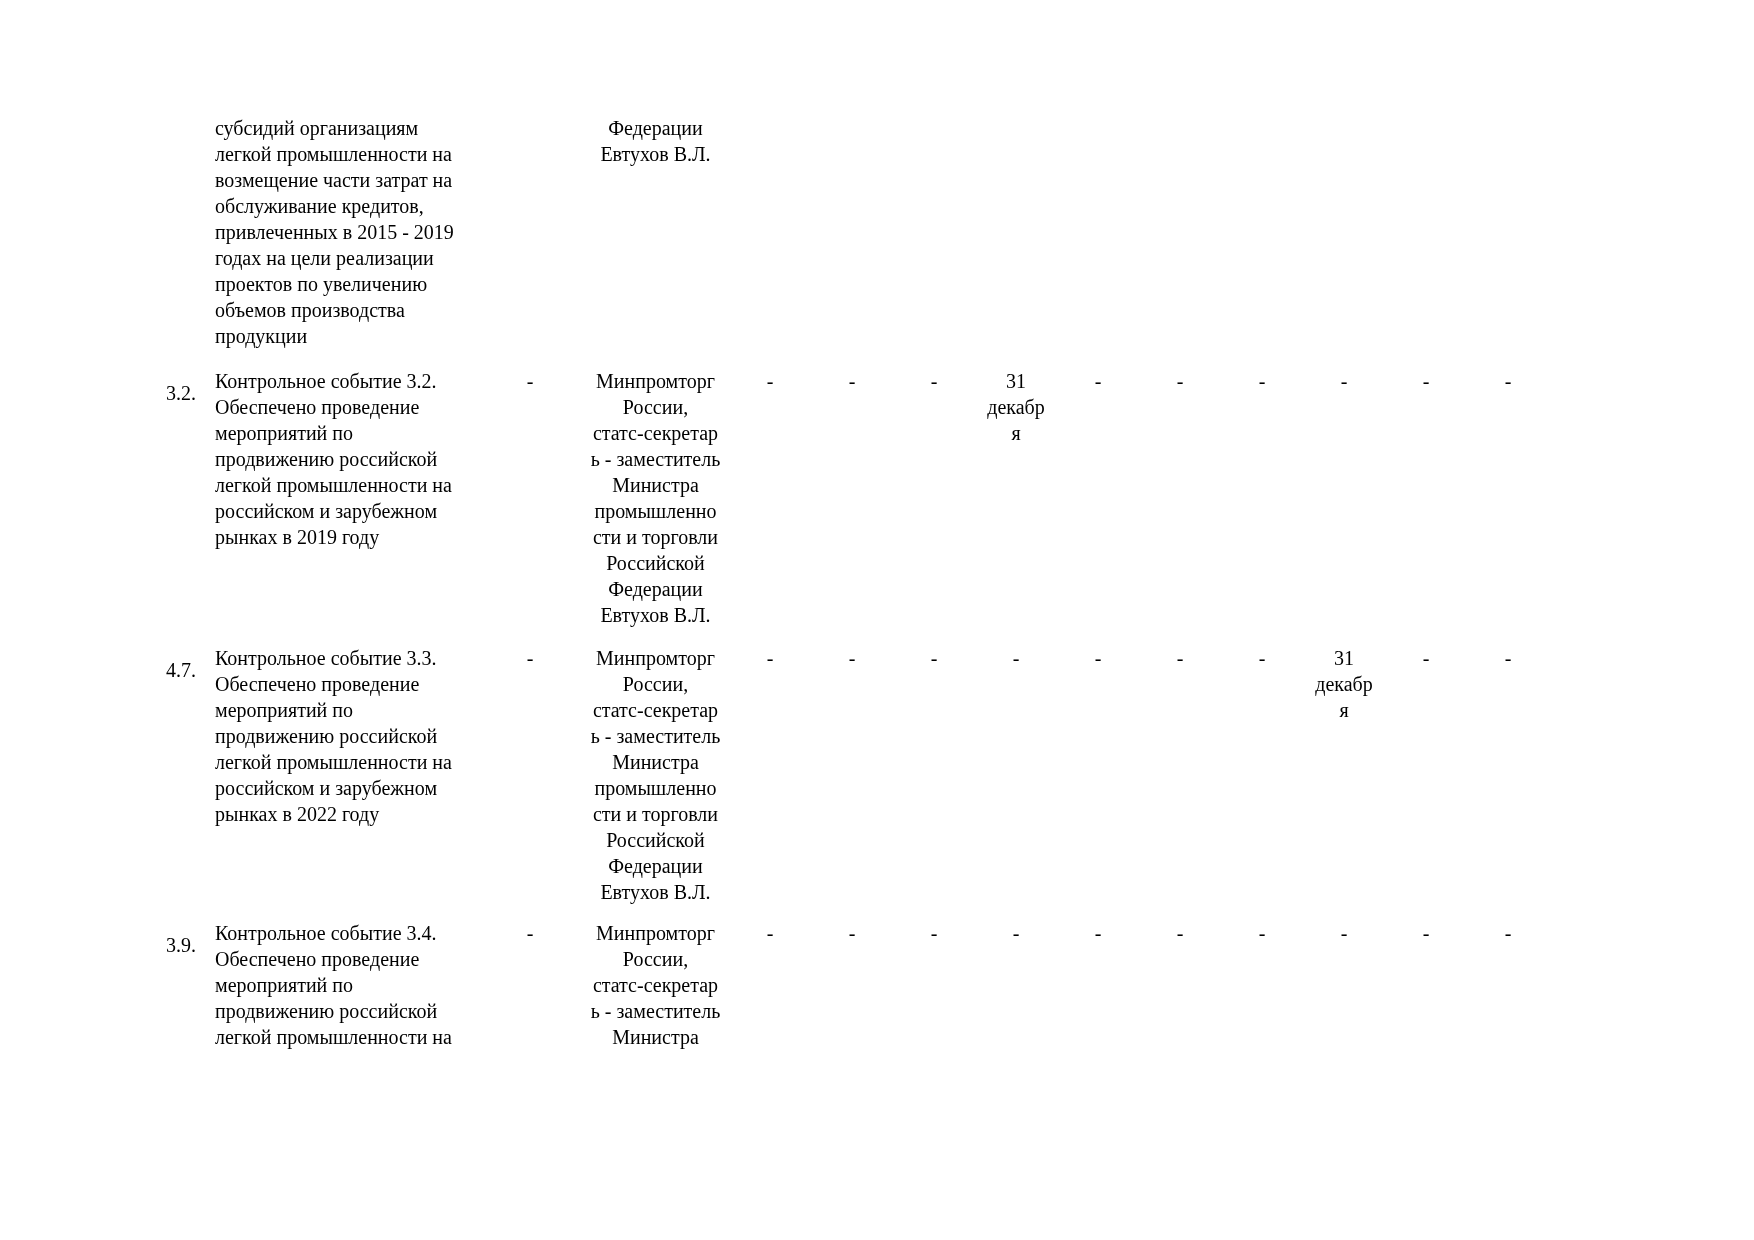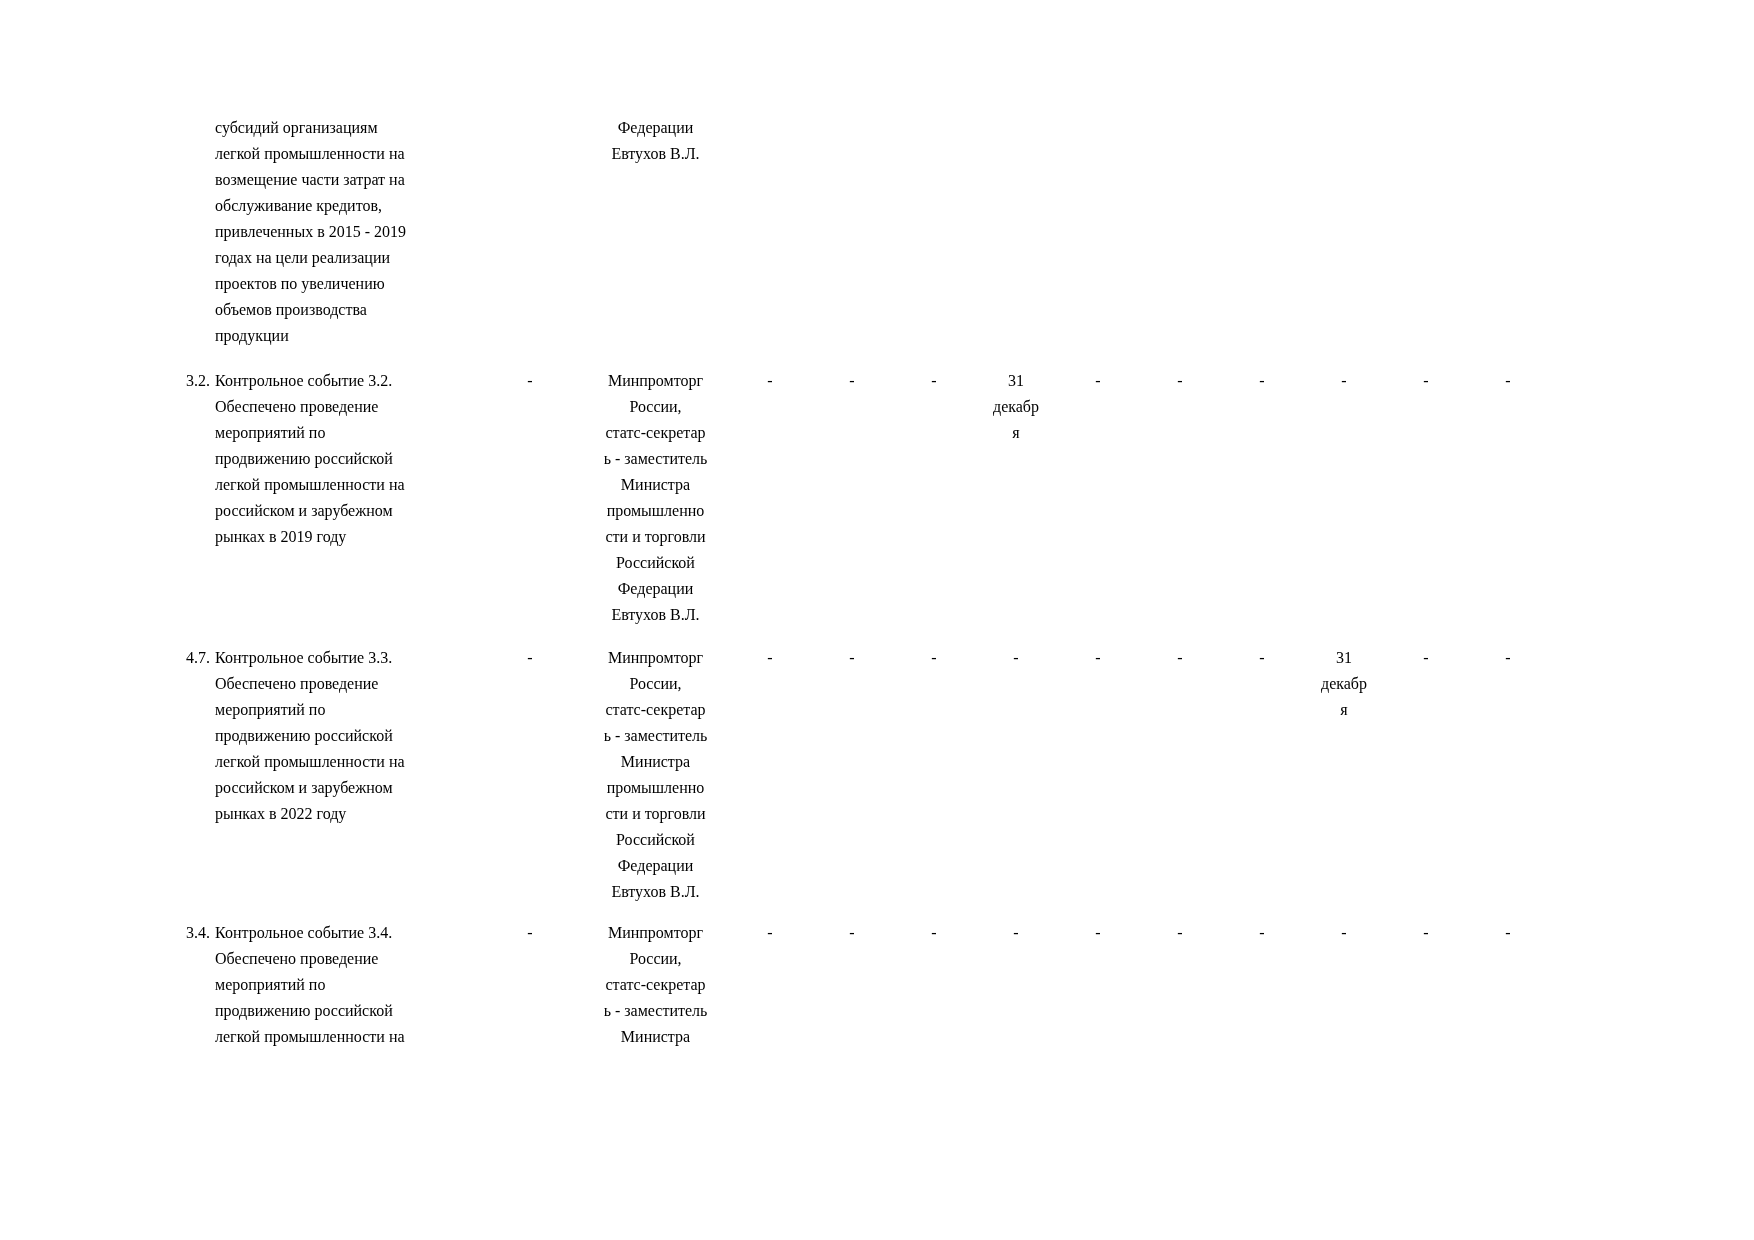--- a/index.html
+++ b/index.html
@@ -6,36 +6,36 @@
     margin: 0;
     padding: 0;
     background: #ffffff;
   }
   .page {
     position: relative;
     width: 1754px;
     height: 1240px;
     background: #ffffff;
     font-family: "Liberation Serif", "DejaVu Serif", serif;
-    font-size: 16px;
+    font-size: 20px;
     line-height: 26px;
     color: #000000;
     overflow: hidden;
   }
   .row {
     position: absolute;
     left: 0;
     width: 100%;
   }
   .cell {
     position: absolute;
     top: 0;
     white-space: pre-line;
   }
-  .col-num  { left: 152px; width: 58px;  text-align: right; }
+  .col-num  { left: 152px; width: 58px;  text-align: center; margin-top: 12px; }
   .col-desc { left: 215px; width: 280px; text-align: left; }
   .col-dash1{ left: 495px; width: 70px;  text-align: center; }
   .col-resp { left: 578px; width: 155px; text-align: center; }
   .col-v    { width: 80px; text-align: center; }
   .v0 { left: 730px; }
   .v1 { left: 812px; }
   .v2 { left: 894px; }
   .v3 { left: 976px; }
   .v4 { left: 1058px; }
   .v5 { left: 1140px; }
@@ -125,21 +125,21 @@
     <div class="cell col-v v5">-</div>
     <div class="cell col-v v6">-</div>
     <div class="cell col-v v7">31
 декабр
 я</div>
     <div class="cell col-v v8">-</div>
     <div class="cell col-v v9">-</div>
   </div>
 
   <div class="row" style="top:920px">
-    <div class="cell col-num">3.4.</div>
+    <div class="cell col-num">3.9.</div>
     <div class="cell col-desc">Контрольное событие 3.4.
 Обеспечено проведение
 мероприятий по
 продвижению российской
 легкой промышленности на</div>
     <div class="cell col-dash1">-</div>
     <div class="cell col-resp">Минпромторг
 России,
 статс-секретар
 ь - заместитель

